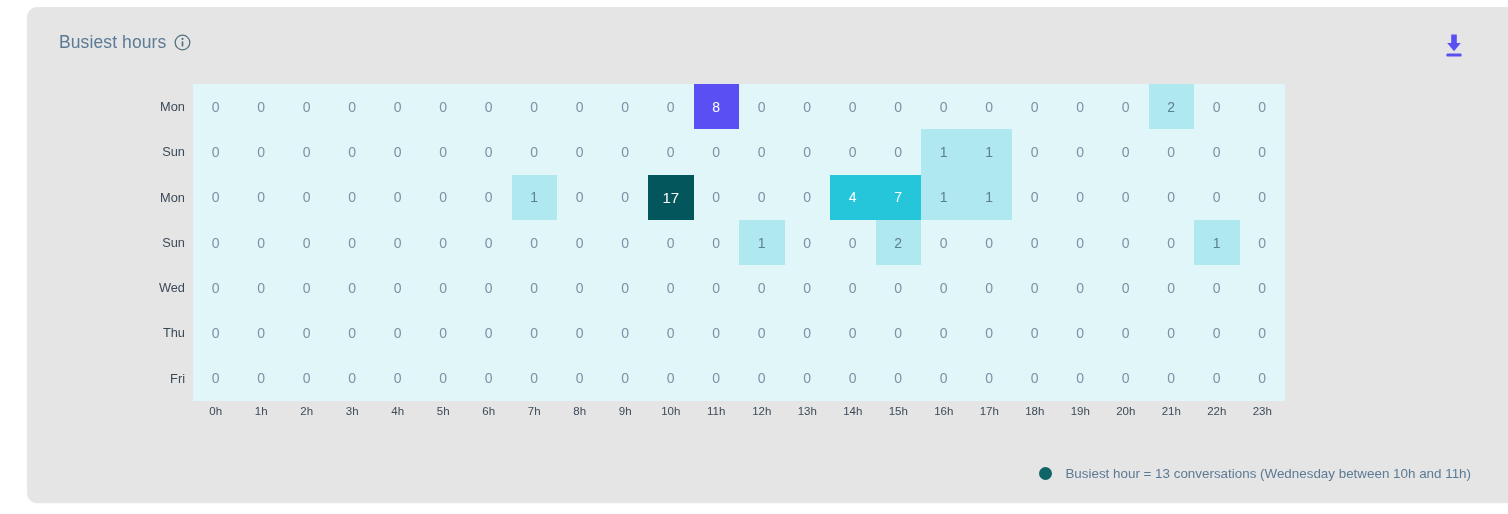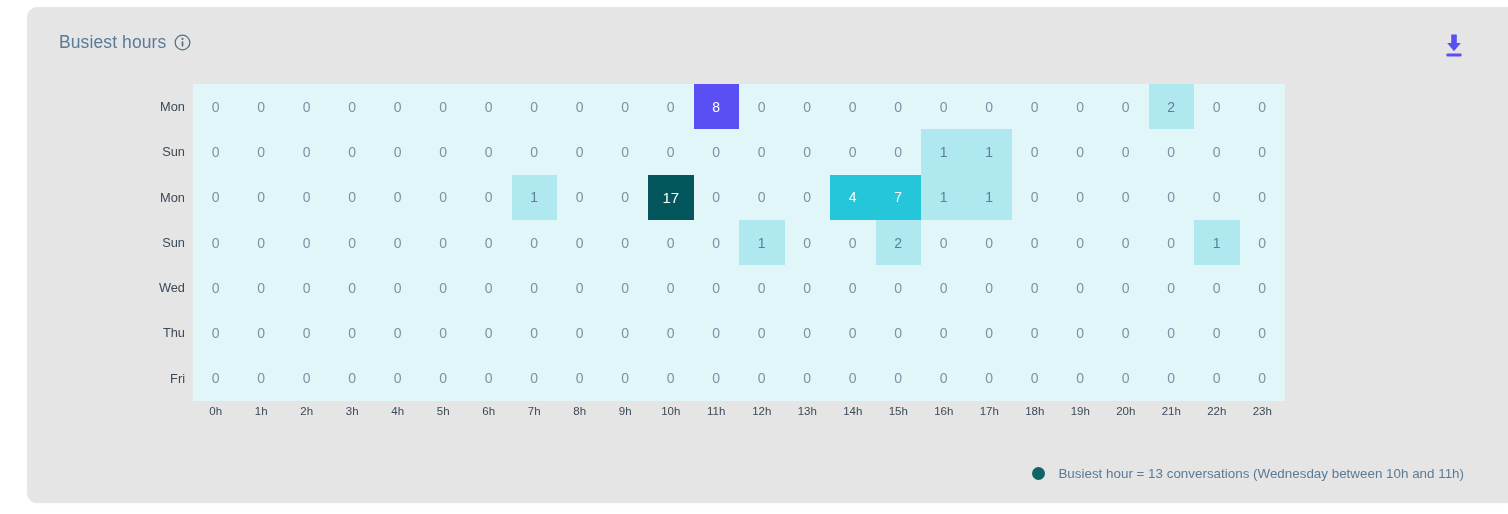--- a/index.html
+++ b/index.html
@@ -120,21 +120,21 @@
   .x-tick {
     width: 45.5px;
     text-align: center;
     font-size: 11.5px;
     color: #3c4a57;
   }
 
   
   .legend {
     position: absolute;
-    right: 52px;
+    right: 45px;
     top: 458px;
     display: flex;
     align-items: center;
     gap: 13px;
     text-align: center;
   }
   .legend-dot {
     width: 13px;
     height: 13px;
     border-radius: 50%;

